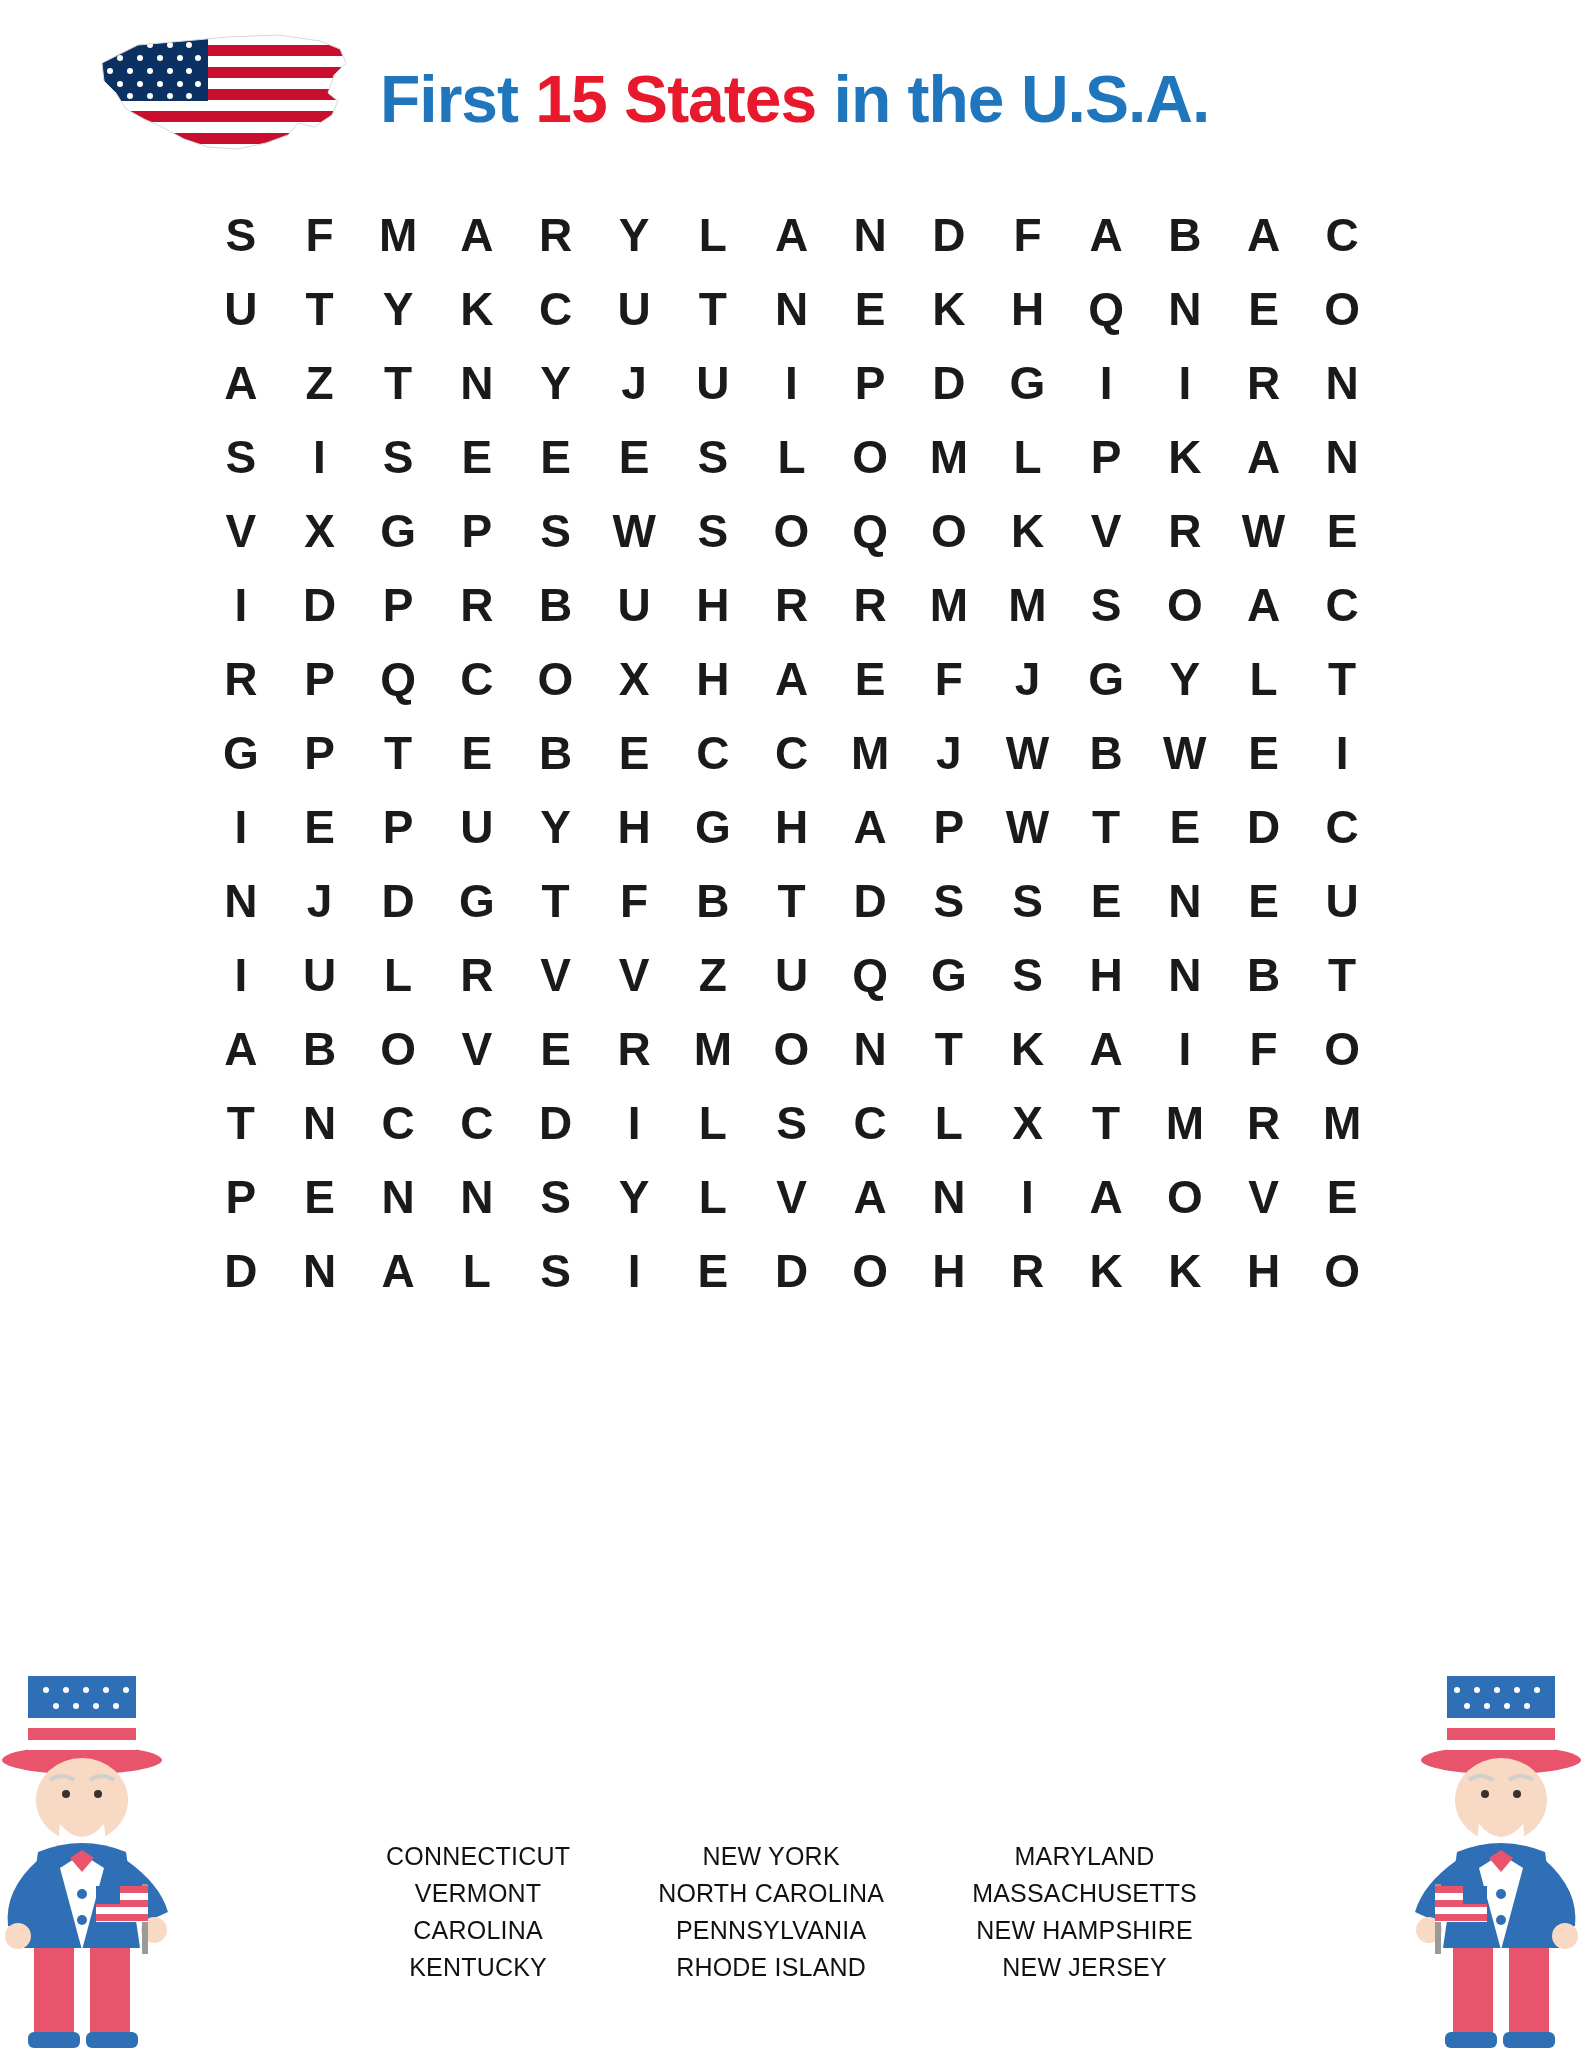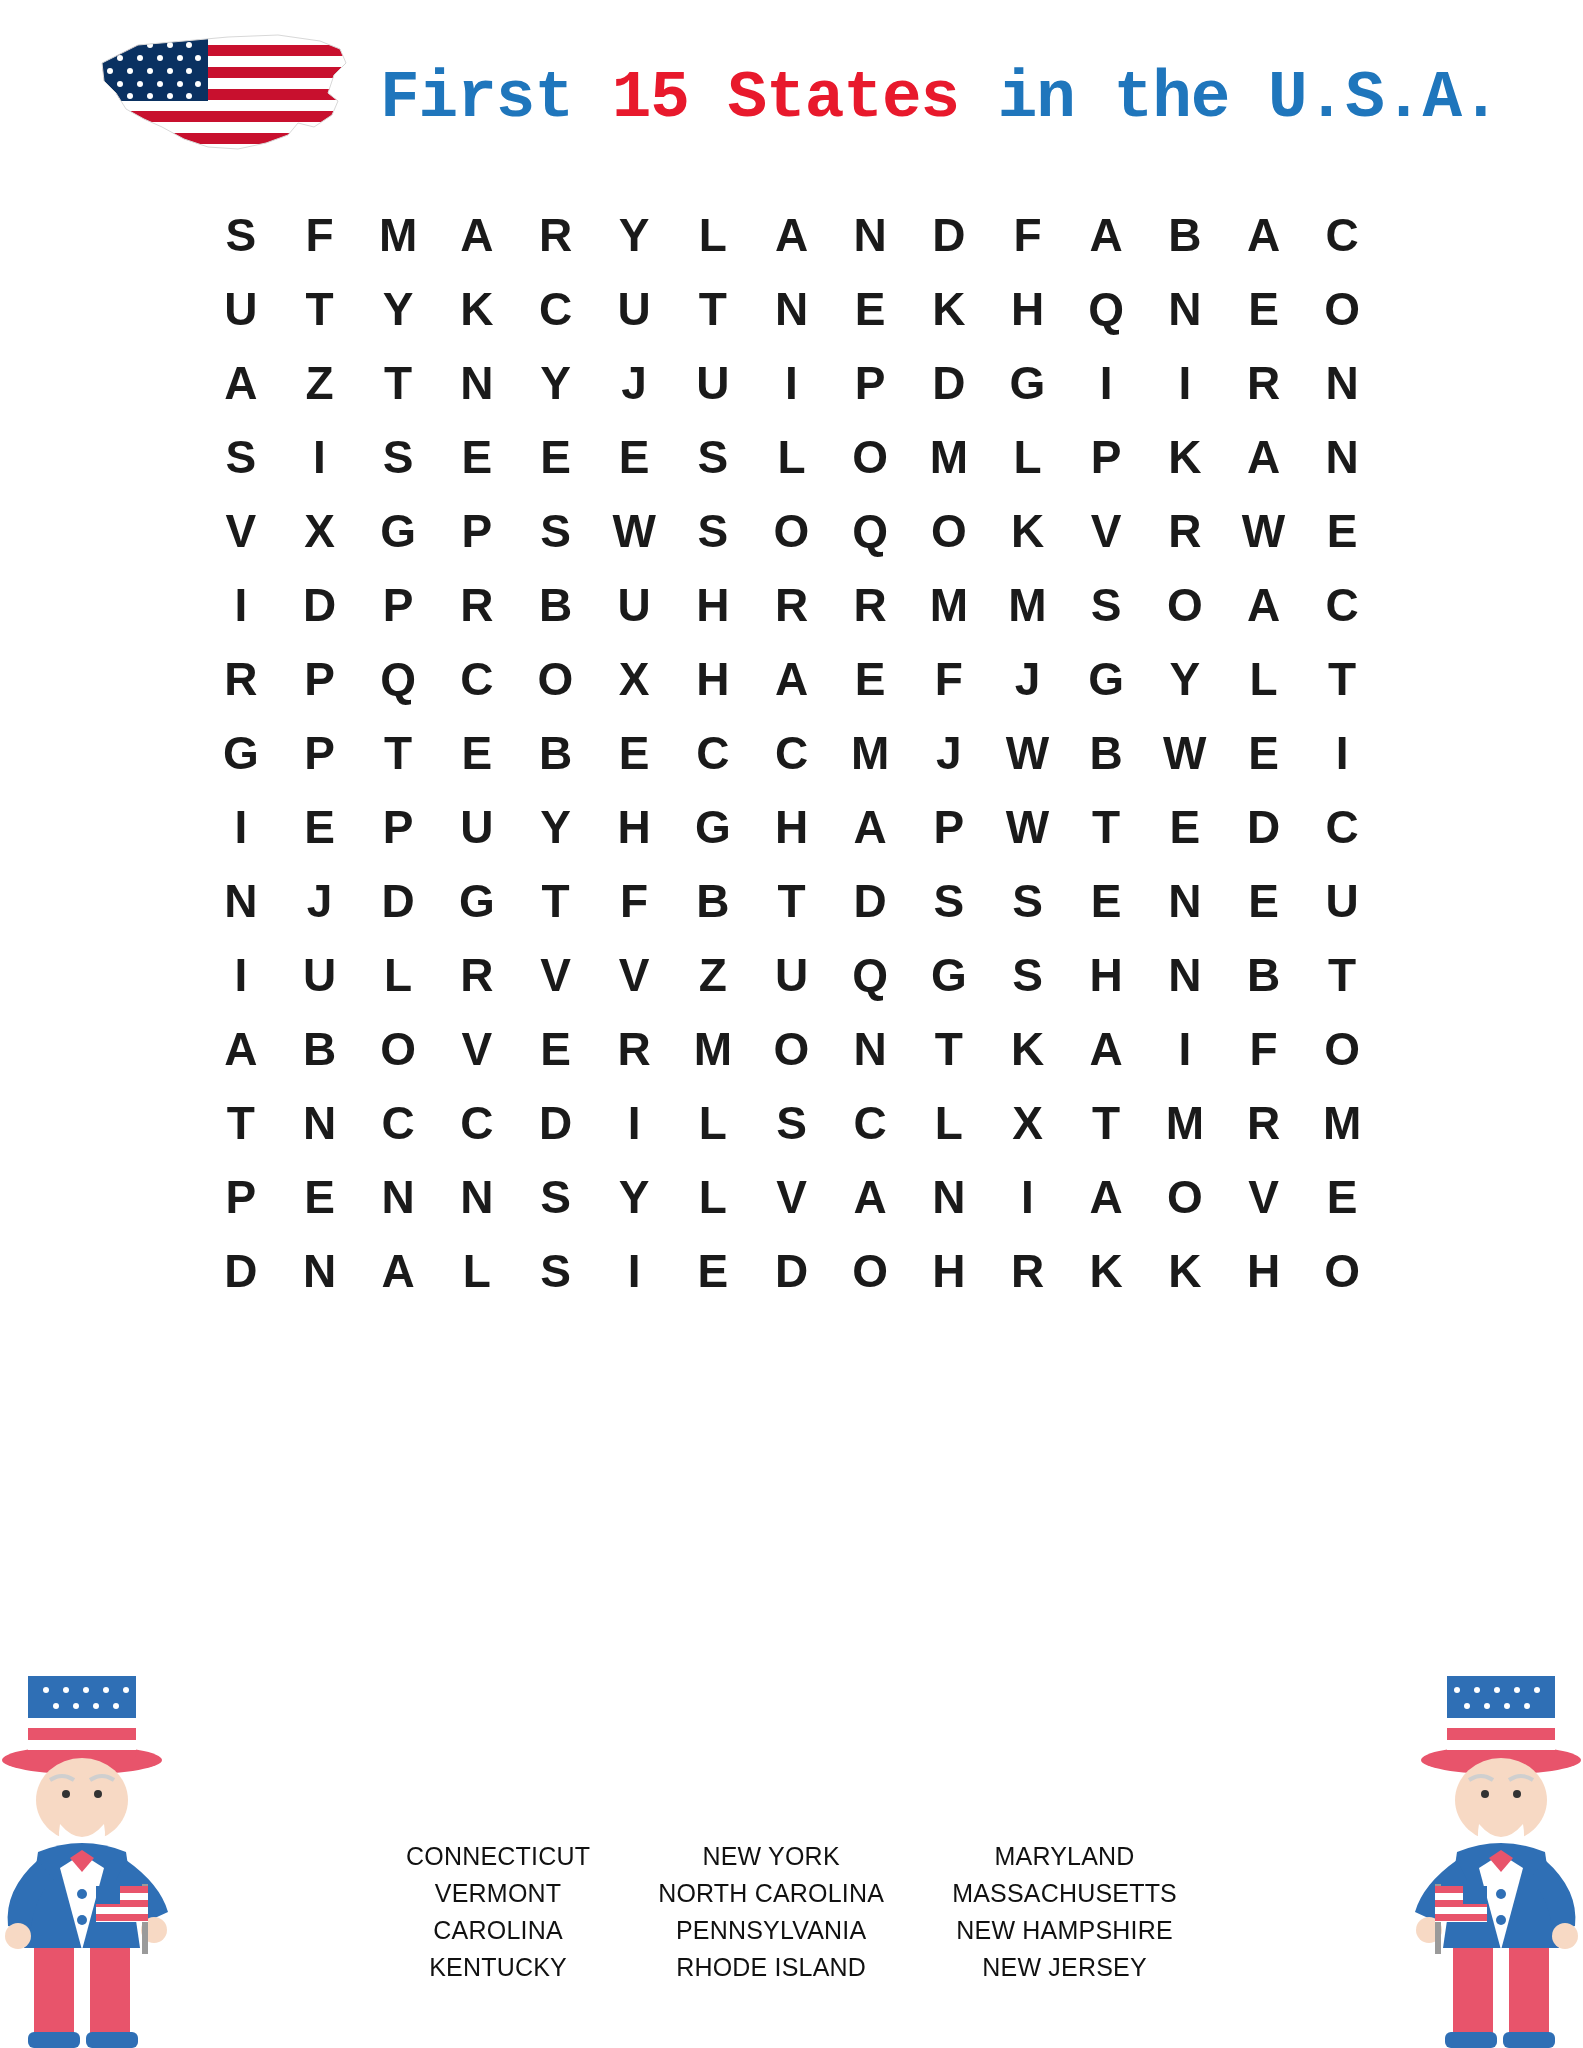--- a/index.html
+++ b/index.html
@@ -28,21 +28,21 @@
     width: 270px;
     height: 150px;
     position: relative;
     flex: none;
     margin-top: 6px;
   }
   .flag-map svg { display: block; }
 
   .title {
     margin-left: 22px;
-    font-family: Liberation Mono, monospace;
+    font-family: Liberation Sans, sans-serif;
     font-weight: bold;
     font-size: 66px;
     letter-spacing: -1px;
     white-space: nowrap;
     line-height: 1;
     margin-top: 8px;
   }
   .title .blue { color: #1f76bc; }
   .title .red  { color: #e8192c; }
 
@@ -65,21 +65,21 @@
   }
 
   
   .wordlist {
     position: absolute;
     left: 0;
     right: 0;
     bottom: 62px;
     display: flex;
     justify-content: center;
-    gap: 68px;
+    gap: 88px;
     padding: 0 230px;
     box-sizing: border-box;
   }
   .wordcol {
     text-align: center;
     font-family: "Liberation Sans", sans-serif;
     font-size: 25px;
     line-height: 37px;
     color: #111111;
     letter-spacing: 0.2px;

